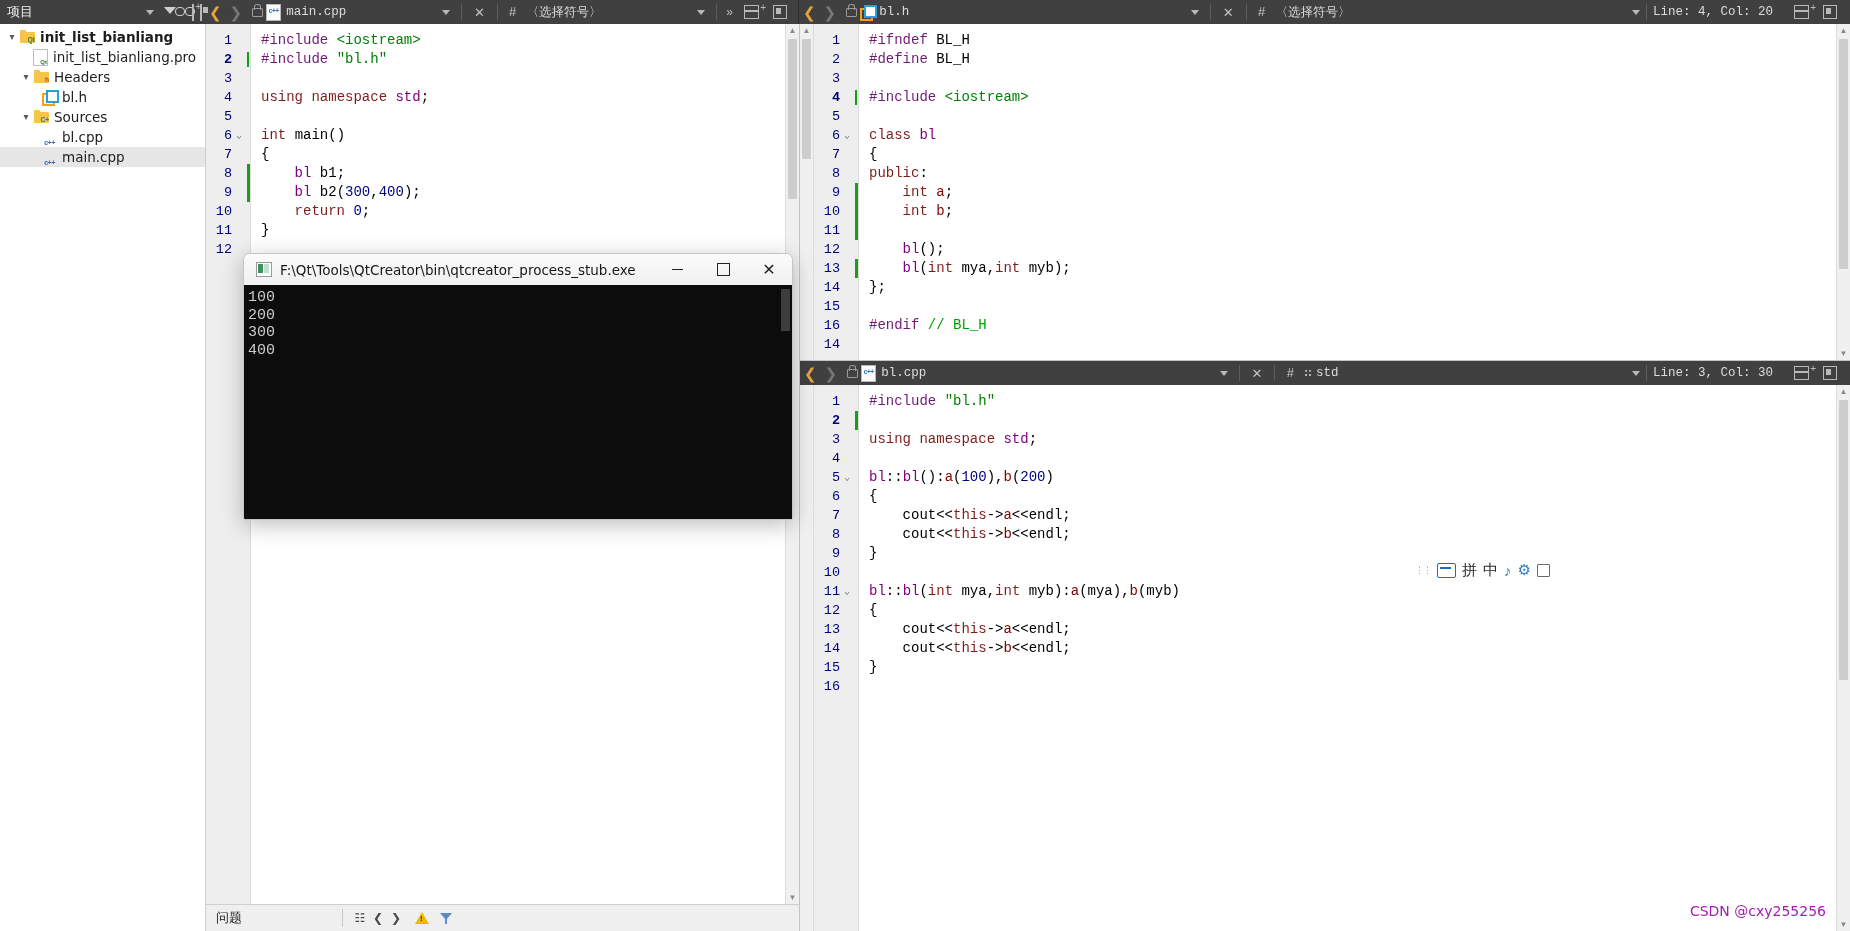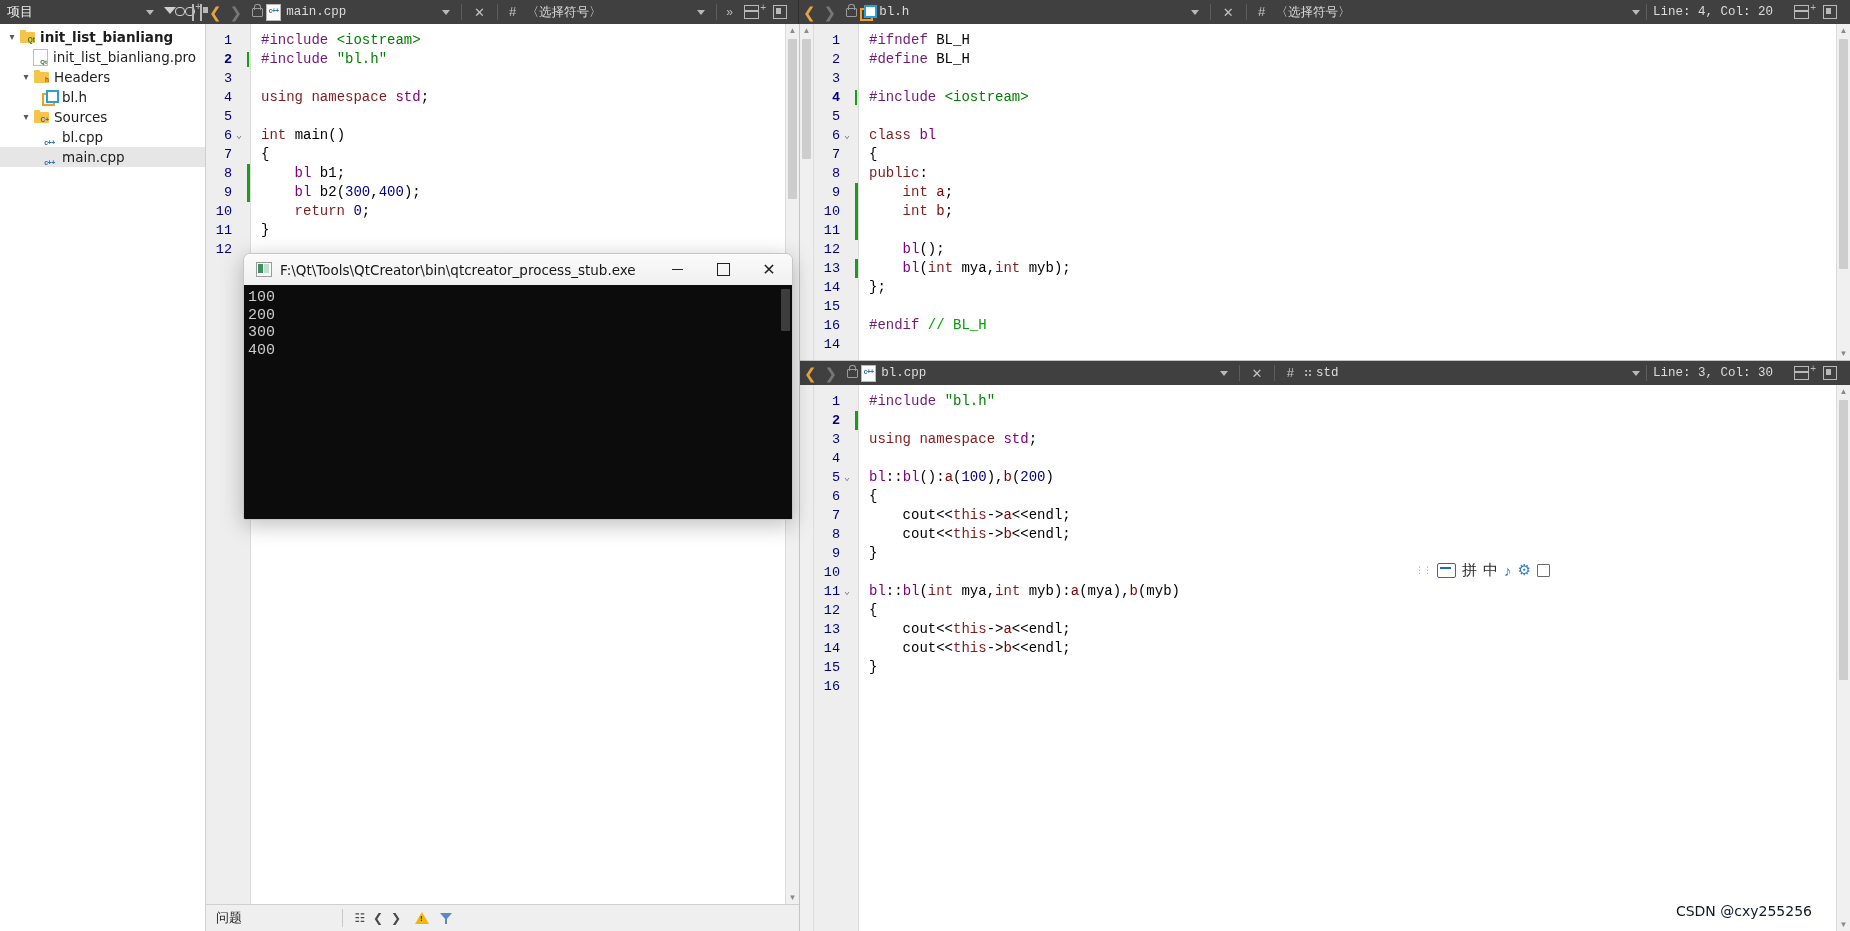--- a/index.html
+++ b/index.html
@@ -194,21 +194,21 @@
   }
   .ime .grip{color:#9a9a9a;font-size:9px;letter-spacing:-1px;line-height:9px;}
   .ime .it{font-family:"DejaVu Sans",sans-serif;font-size:15px;color:#2b2b2b;}
   .ime .kb{width:17px;height:13px;border:1.4px solid #1a6fc4;border-radius:2px;position:relative;}
   .ime .kb::after{content:"";position:absolute;left:2px;top:3px;width:11px;height:2px;background:#1a6fc4;}
   .ime .flower{font-size:15px;color:#2f7fc6;}
   .ime .exp{width:11px;height:11px;border:1.4px solid #6a6a6a;border-radius:1px;}
 
   
   .wm{
-    position:absolute;right:38px;bottom:12px;color:#0f172a;
+    position:absolute;right:24px;bottom:12px;color:#a21caf;
     font-family:"DejaVu Sans",sans-serif;font-size:14px;z-index:60;
   }
 </style>
 </head>
 <body>
 
 <div class="root">
 
   <div style="display:flex;height:15px;min-height:24px;">
 

